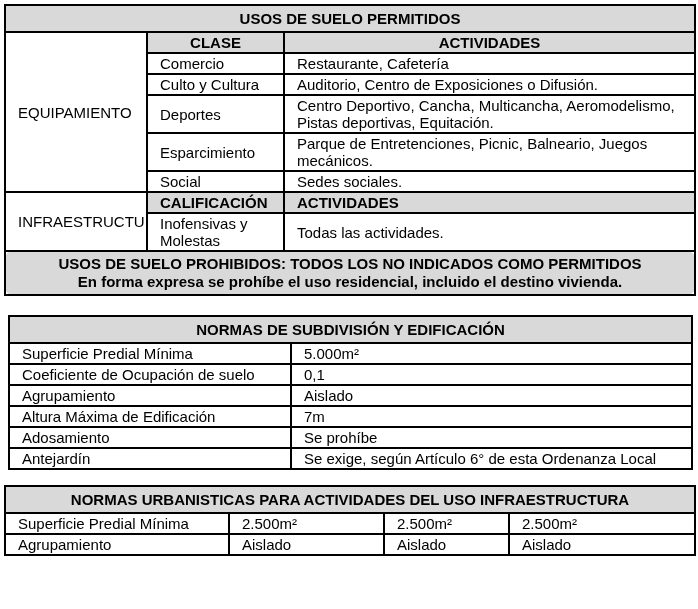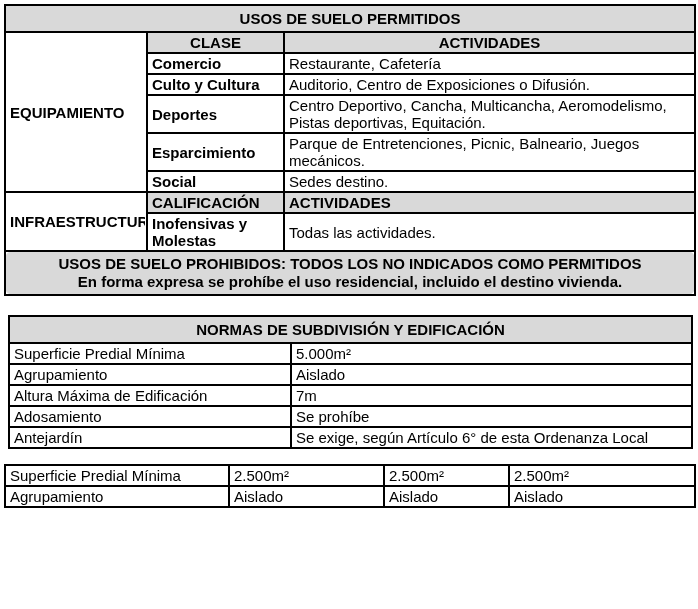--- a/index.html
+++ b/index.html
@@ -18,27 +18,27 @@
     color: var(--text);
   }
   .page { padding: 4px; }
   table.tbl {
     border-collapse: collapse;
     table-layout: fixed;
     width: 642px;
   }
   table.tbl td {
     border: 2px solid var(--border);
-    padding: 1px 4px;
+    padding: 1px 12px;
     vertical-align: middle;
     overflow: hidden;
   }
   .hdr { background: var(--header-bg); font-weight: bold; }
   .center { text-align: center; }
-  .bold { font-weight: bold; border-radius: 8px; }
+  .bold { font-weight: normal; border-radius: 8px; }
   .right { padding-right: 20px !important; }
   .title { padding-top: 4px !important; padding-bottom: 4px !important; }
   .footer-note { padding-top: 3px !important; padding-bottom: 3px !important; line-height: 18px; border-radius: 8px; }
   .t2 { width: 683px; margin: 19px 0 0 4px; }
   .t3 { margin-top: 15px; }
   col.c1a { width: 142px; } col.c1b { width: 137px; } col.c1c { width: 411px; }
   col.c2a { width: 282px; } col.c2b { width: 401px; }
   col.c3a { width: 224px; } col.c3b { width: 155px; } col.c3c { width: 125px; } col.c3d { width: 186px; }
 </style>
 </head>
@@ -72,21 +72,21 @@
       <tr>
         <td class="bold">Deportes</td>
         <td>Centro Deportivo, Cancha, Multicancha, Aeromodelismo, Pistas deportivas, Equitación.</td>
       </tr>
       <tr>
         <td class="bold">Esparcimiento</td>
         <td>Parque de Entretenciones, Picnic, Balneario, Juegos mecánicos.</td>
       </tr>
       <tr>
         <td class="bold">Social</td>
-        <td>Sedes destino.</td>
+        <td>Sedes sociales.</td>
       </tr>
       <tr>
         <td rowspan="2" class="bold">INFRAESTRUCTURA</td>
         <td class="hdr">CALIFICACIÓN</td>
         <td class="hdr">ACTIVIDADES</td>
       </tr>
       <tr>
         <td class="bold">Inofensivas y Molestas</td>
         <td>Todas las actividades.</td>
       </tr>
@@ -106,20 +106,24 @@
       </colgroup>
     <tbody>
       <tr>
         <td colspan="2" class="hdr center title">NORMAS DE SUBDIVISIÓN Y EDIFICACIÓN</td>
       </tr>
       <tr>
         <td>Superficie Predial Mínima</td>
         <td>5.000m²</td>
       </tr>
       <tr>
+        <td>Coeficiente de Ocupación de suelo</td>
+        <td>0,1</td>
+      </tr>
+      <tr>
         <td>Agrupamiento</td>
         <td>Aislado</td>
       </tr>
       <tr>
         <td>Altura Máxima de Edificación</td>
         <td>7m</td>
       </tr>
       <tr>
         <td>Adosamiento</td>
         <td>Se prohíbe</td>
@@ -133,20 +137,23 @@
 
   <table class="tbl t3">
     <colgroup>
         <col class="c3a">
         <col class="c3b">
         <col class="c3c">
         <col class="c3d">
       </colgroup>
     <tbody>
       <tr>
+        <td colspan="4" class="hdr center title">NORMAS URBANISTICAS PARA ACTIVIDADES DEL USO INFRAESTRUCTURA</td>
+      </tr>
+      <tr>
         <td>Superficie Predial Mínima</td>
         <td class="right">2.500m²</td>
         <td class="right">2.500m²</td>
         <td class="right">2.500m²</td>
       </tr>
       <tr>
         <td>Agrupamiento</td>
         <td>Aislado</td>
         <td>Aislado</td>
         <td>Aislado</td>

